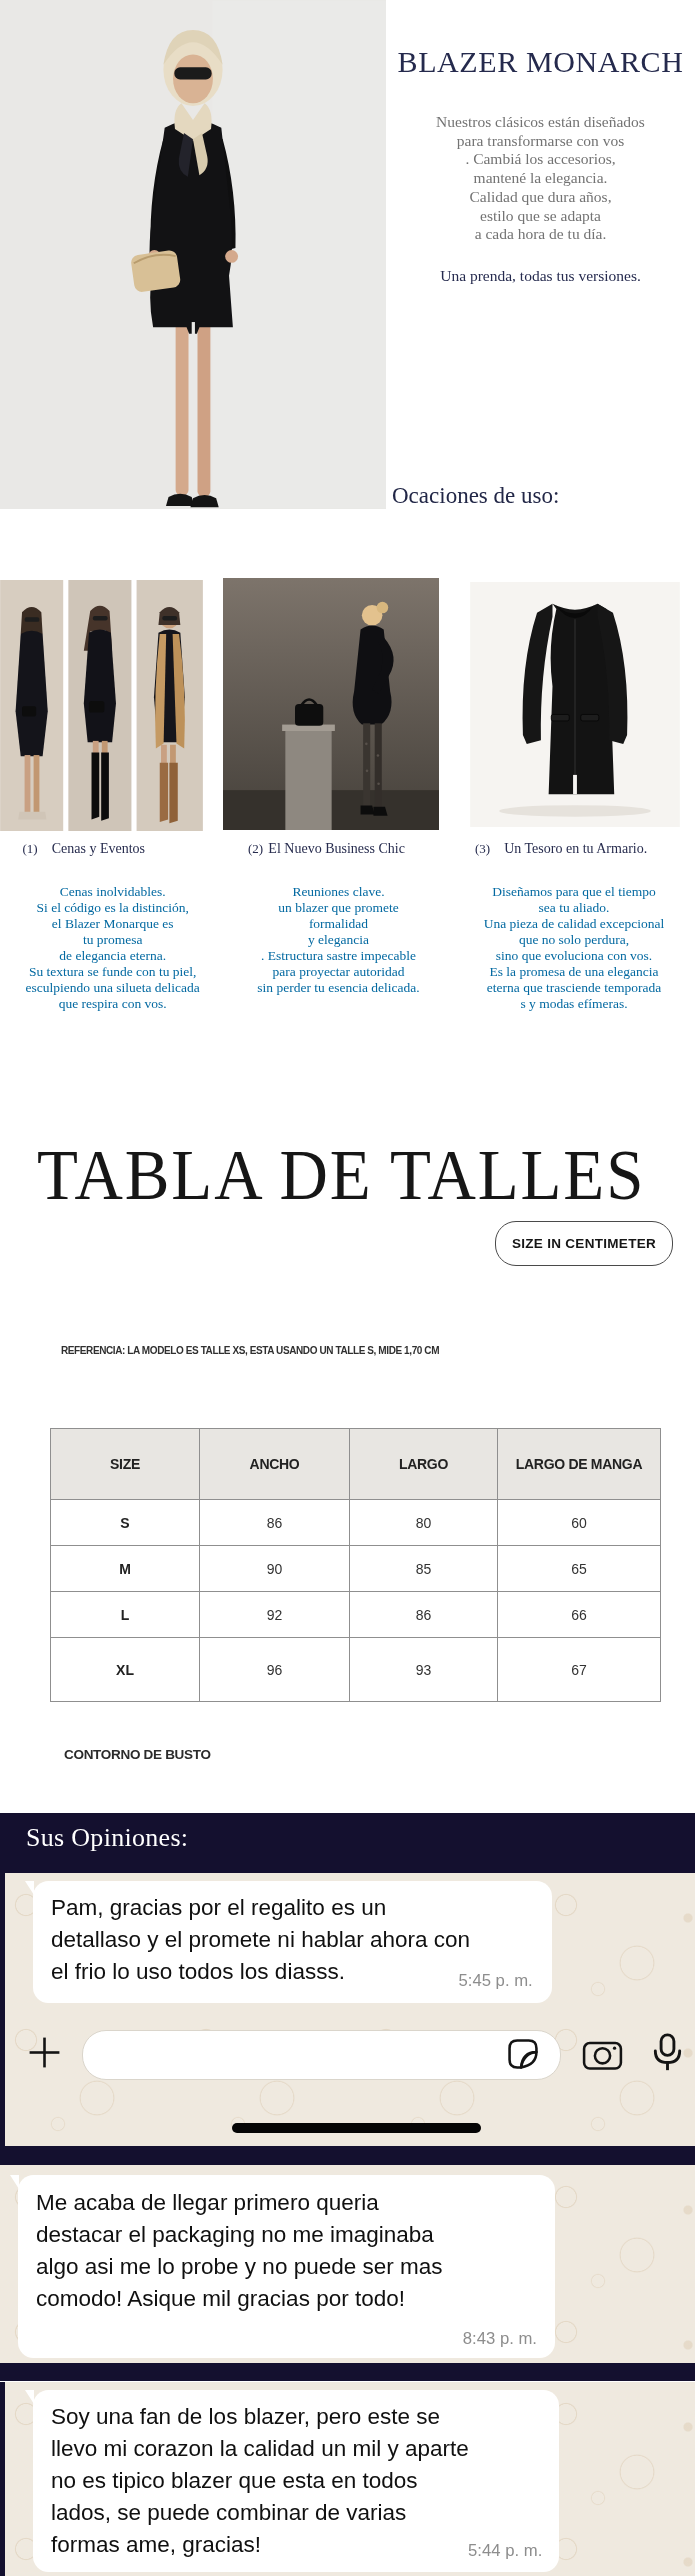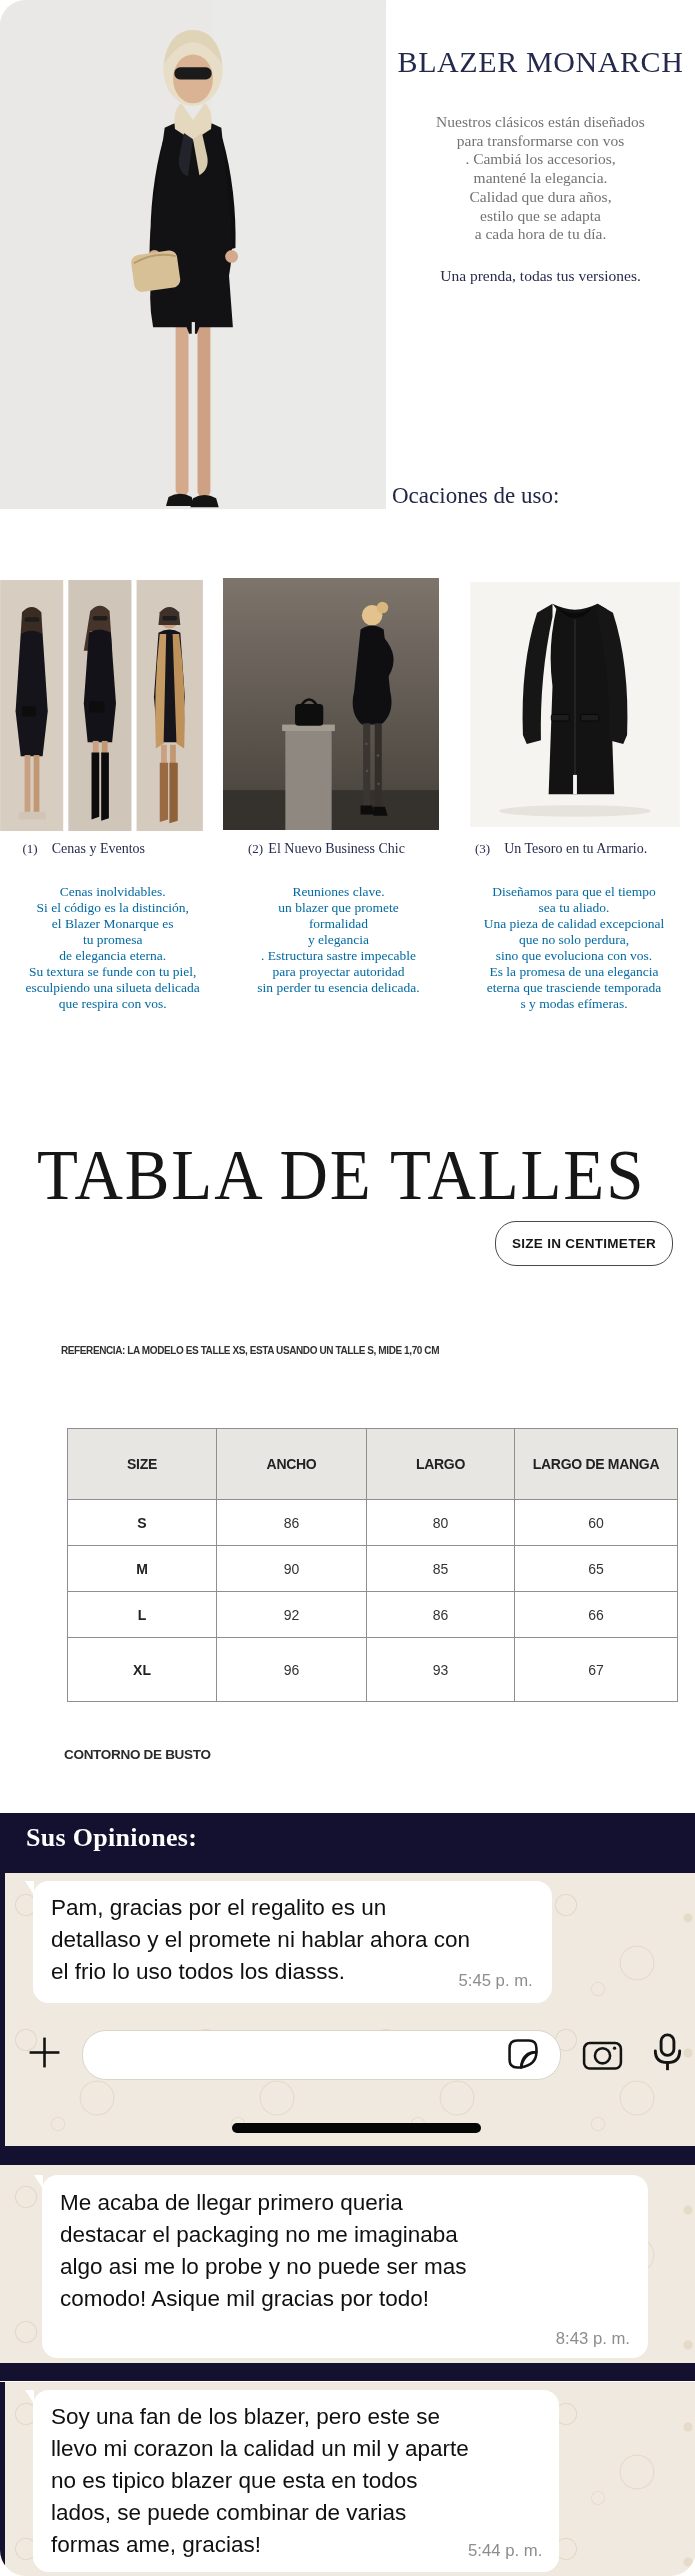--- a/index.html
+++ b/index.html
@@ -1,17 +1,17 @@
 <!DOCTYPE html>
 <html style="font-size:10.3px"><head>
 <meta charset="utf-8">
 <style>
   html,body{margin:0;padding:0;background:#ffffff;}
   .page{position:relative;width:696px;height:2576px;background:#ffffff;overflow:hidden;
-        font-family:"Liberation Serif", serif;border-radius:26px;}
+        font-family:"Liberation Serif", serif;}
   .abs{position:absolute;}
 
   
   .hero-photo{left:0;top:0;width:386px;height:509px;background:#e9e8e6;}
   .hero-title{left:386px;top:45px;width:309px;text-align:center;
       font-size:30px;letter-spacing:0.6px;color:#252a4d;}
   .hero-desc{left:386px;top:113px;width:309px;text-align:center;
       font-size:15.5px;line-height:18.7px;color:#737373;}
   .hero-tagline{left:386px;top:267px;width:309px;text-align:center;
       font-size:15.5px;color:#262b4f;}
@@ -26,33 +26,33 @@
   .occ-body{top:884px;text-align:center;font-size:13.5px;line-height:16px;color:#0369a1;}
 
   
   .tabla-title{left:37px;top:1139px;font-size:67px;letter-spacing:1.9px;color:#161616;
       transform:scaleY(1.08);transform-origin:left top;line-height:1;}
   .unit-pill{left:495px;top:1221px;width:176px;height:43px;background:#ffffff;
       border:1.3px solid #4a4a4a;border-radius:21px;display:flex;align-items:center;justify-content:center;
       font-family:"Liberation Sans",sans-serif;font-weight:700;font-size:13.5px;letter-spacing:0.3px;color:#161616;}
   .reference{left:61px;top:1345px;width:599px;font-family:"Liberation Sans",sans-serif;
       font-weight:700;font-size:10px;letter-spacing:-0.4px;color:#303030;}
-  .size-table{left:67px;top:1428px;border-collapse:collapse;font-family:"Liberation Sans",sans-serif;}
+  .size-table{left:50px;top:1428px;border-collapse:collapse;font-family:"Liberation Sans",sans-serif;}
   .size-table td,.size-table th{border:1.3px solid #8f8f8f;text-align:center;vertical-align:middle;}
   .size-table th{background:#e8e6e2;font-weight:700;font-size:14px;letter-spacing:-0.3px;color:#222;}
   .size-table td{font-size:14px;color:#333;background:#fff;}
   .size-table td.sz{font-weight:700;color:#222;}
   .col-size{width:146px;} .col-ancho{width:147px;} .col-largo{width:145px;} .col-manga{width:160px;}
   .row-h{height:71px;} .row-s{height:46px;} .row-m{height:46px;} .row-l{height:46px;} .row-xl{height:64px;}
   .footnote{left:64px;top:1747px;font-family:"Liberation Sans",sans-serif;font-weight:700;
       font-size:13.5px;letter-spacing:-0.3px;color:#2b2b2b;}
 
   
   .opinions-band{left:0;top:1813px;width:696px;height:60px;background:#14102f;}
-  .opinions-heading{left:26px;top:1823px;font-size:26px;font-weight:700;color:#ffffff;letter-spacing:0.3px;}
+  .opinions-heading{left:26px;top:1823px;font-size:26px;font-weight:400;color:#ffffff;letter-spacing:0.3px;}
 
   .chat{left:0;width:696px;background-color:#efe9df;
       background-image:
         radial-gradient(circle 11.6px at 26px 32px, transparent 9.7px, rgba(196,166,124,.30) 10.3px, transparent 11.6px),
         radial-gradient(circle 18px at 97px 90px, transparent 16px, rgba(196,166,124,.24) 16.7px, transparent 18px),
         radial-gradient(circle 4.5px at 148px 45px, rgba(196,166,124,.22) 3.9px, transparent 5.2px),
         radial-gradient(circle 7.7px at 58px 116px, transparent 5.8px, rgba(196,166,124,.20) 6.4px, transparent 7.7px);
       background-size:180px 135px;}
   .navy-strip{width:5.2px;background:#14102f;}
   .divider{left:0;width:696px;background:#14102f;}
@@ -321,21 +321,21 @@
       <rect x="14" y="3" width="20" height="32" rx="10" fill="none" stroke="#141414" stroke-width="4.5"></rect>
       <path d="M5 28 q0 18 19 18 q19 0 19 -18" fill="none" stroke="#141414" stroke-width="4.5" stroke-linecap="round"></path>
       <line x1="24" y1="46" x2="24" y2="58" stroke="#141414" stroke-width="4.5"></line>
     </svg>
     <div class="abs home-bar" style="left:232px;top:250px;"></div>
   </div>
 
   <div class="abs divider" style="top:2146px;height:19.3px;"></div>
 
   <div class="abs chat" style="top:2165px;height:198px;">
-    <div class="bubble" style="left:42px;top:10.3px;width:606px;height:183px;">
+    <div class="bubble" style="left:18px;top:10.3px;width:537px;height:183px;">
       <div class="msg preline">Me acaba de llegar primero queria
 destacar el packaging no me imaginaba
 algo asi me lo probe y no puede ser mas
 comodo! Asique mil gracias por todo!</div>
       <div class="time" style="right:18px;bottom:9px;">8:43 p. m.</div>
     </div>
   </div>
 
   <div class="abs divider" style="top:2363px;height:18px;"></div>
 

